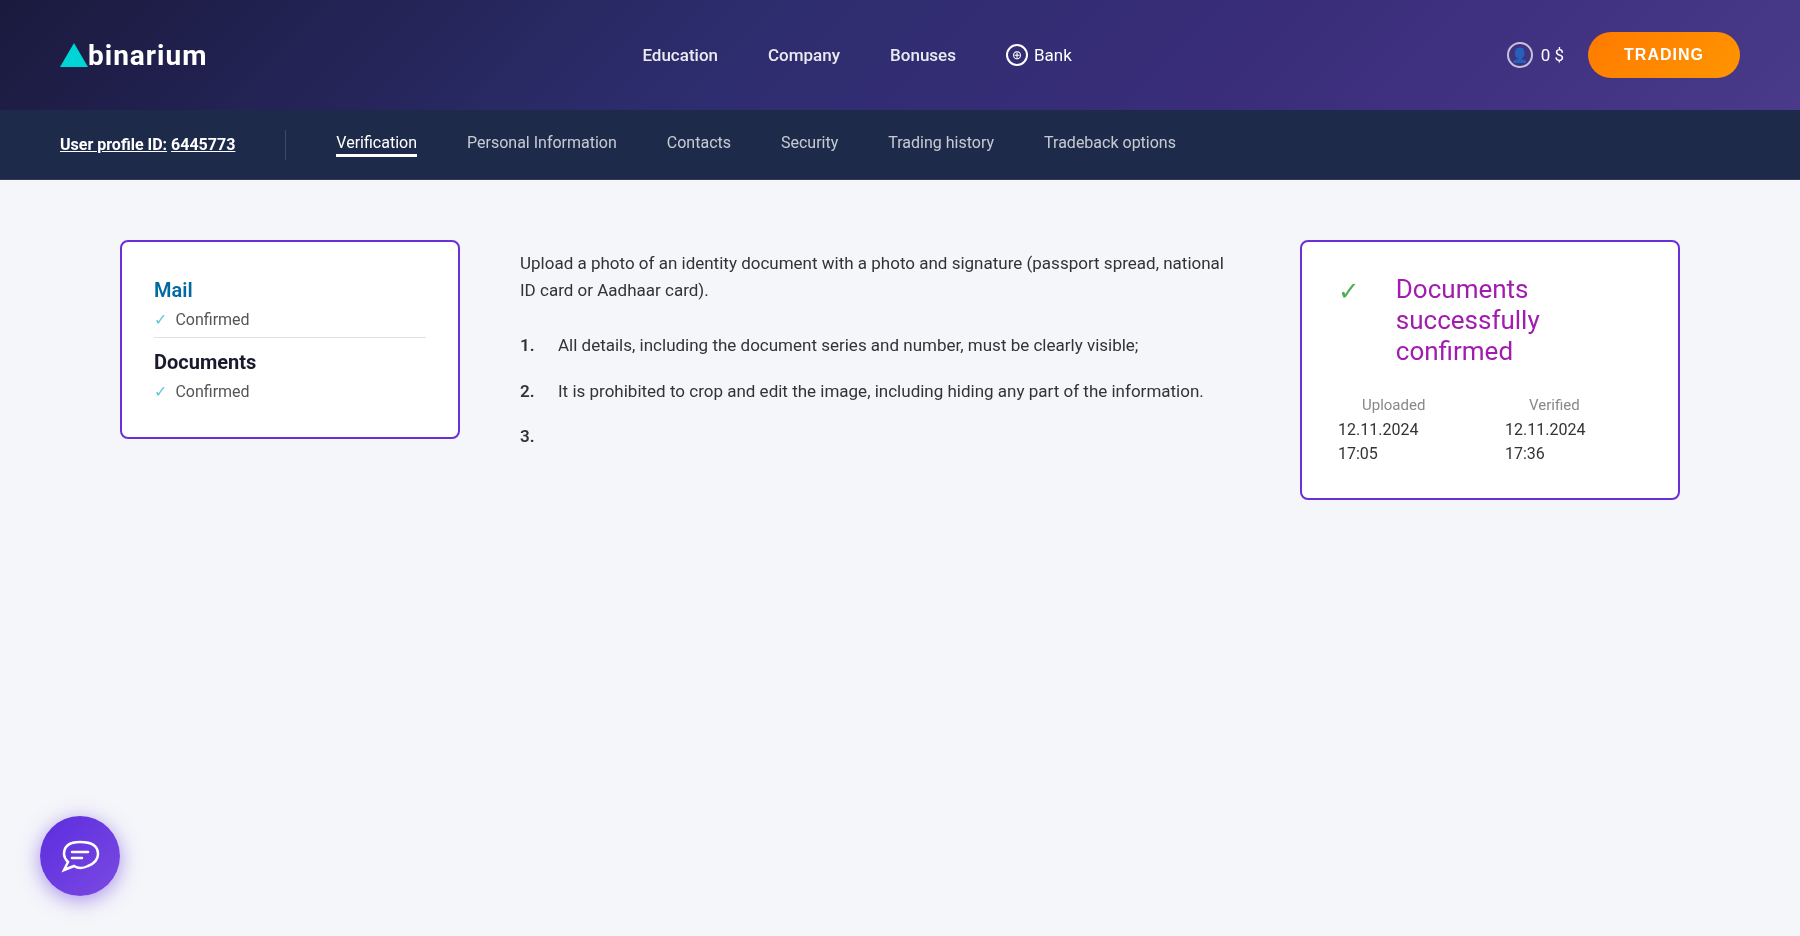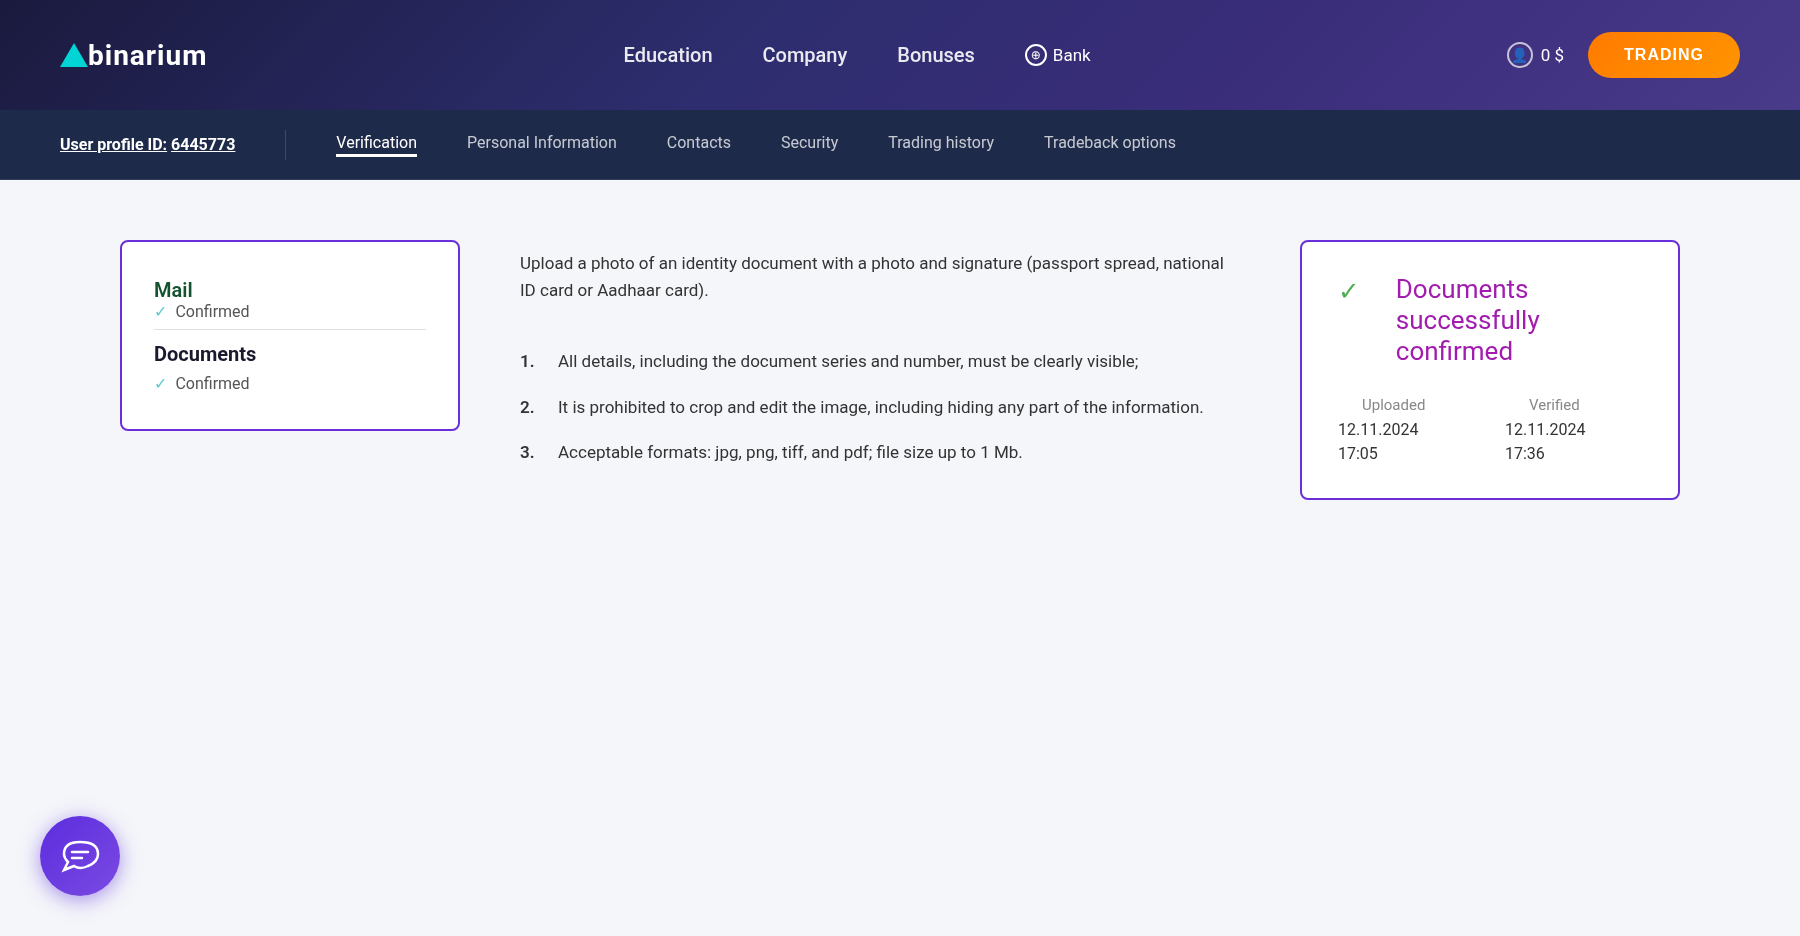--- a/index.html
+++ b/index.html
@@ -42,21 +42,21 @@
     }
 
     .nav-main {
       display: flex;
       align-items: center;
       gap: 50px;
     }
 
     .nav-item {
       color: white;
-      font-size: 20px;
+      font-size: 17px;
       font-weight: 500;
       cursor: pointer;
       text-decoration: none;
       opacity: 0.9;
     }
 
     .bank-item {
       display: flex;
       align-items: center;
       gap: 6px;
@@ -179,22 +179,22 @@
 
     .card-section + .card-section {
       border-top: 1px solid #e0e0e0;
       margin-top: 0;
       padding-top: 12px;
     }
 
     .section-title {
       font-size: 20px;
       font-weight: 600;
-      color: #14532d;
-      margin-bottom: 0;
+      color: #0369a1;
+      margin-bottom: 8px;
     }
 
     .section-title-dark {
       font-size: 20px;
       font-weight: 700;
       color: #1a1a2e;
       margin-bottom: 8px;
     }
 
     .confirmed-row {
@@ -213,21 +213,21 @@
     
     .middle-panel {
       flex: 1;
       padding: 10px 0;
     }
 
     .upload-desc {
       font-size: 17px;
       color: #333;
       line-height: 1.6;
-      margin-bottom: 44px;
+      margin-bottom: 28px;
     }
 
     .requirements-list {
       list-style: none;
       padding: 0;
     }
 
     .requirements-list li {
       display: flex;
       gap: 14px;
@@ -395,21 +395,20 @@
       <li>
         <span class="list-number">1.</span>
         <span>All details, including the document series and number, must be clearly visible;</span>
       </li>
       <li>
         <span class="list-number">2.</span>
         <span>It is prohibited to crop and edit the image, including hiding any part of the information.</span>
       </li>
       <li>
         <span class="list-number">3.</span>
-        <span>Acceptable formats: jpg, png, tiff, and pdf; file size up to 1 Mb.</span>
       </li>
     </ol>
   </div>
 
   <div class="right-panel">
     <div class="success-card">
       <div class="success-header">
         <span class="success-check">✓</span>
         <h2 class="success-title">Documents successfully confirmed</h2>
       </div>

